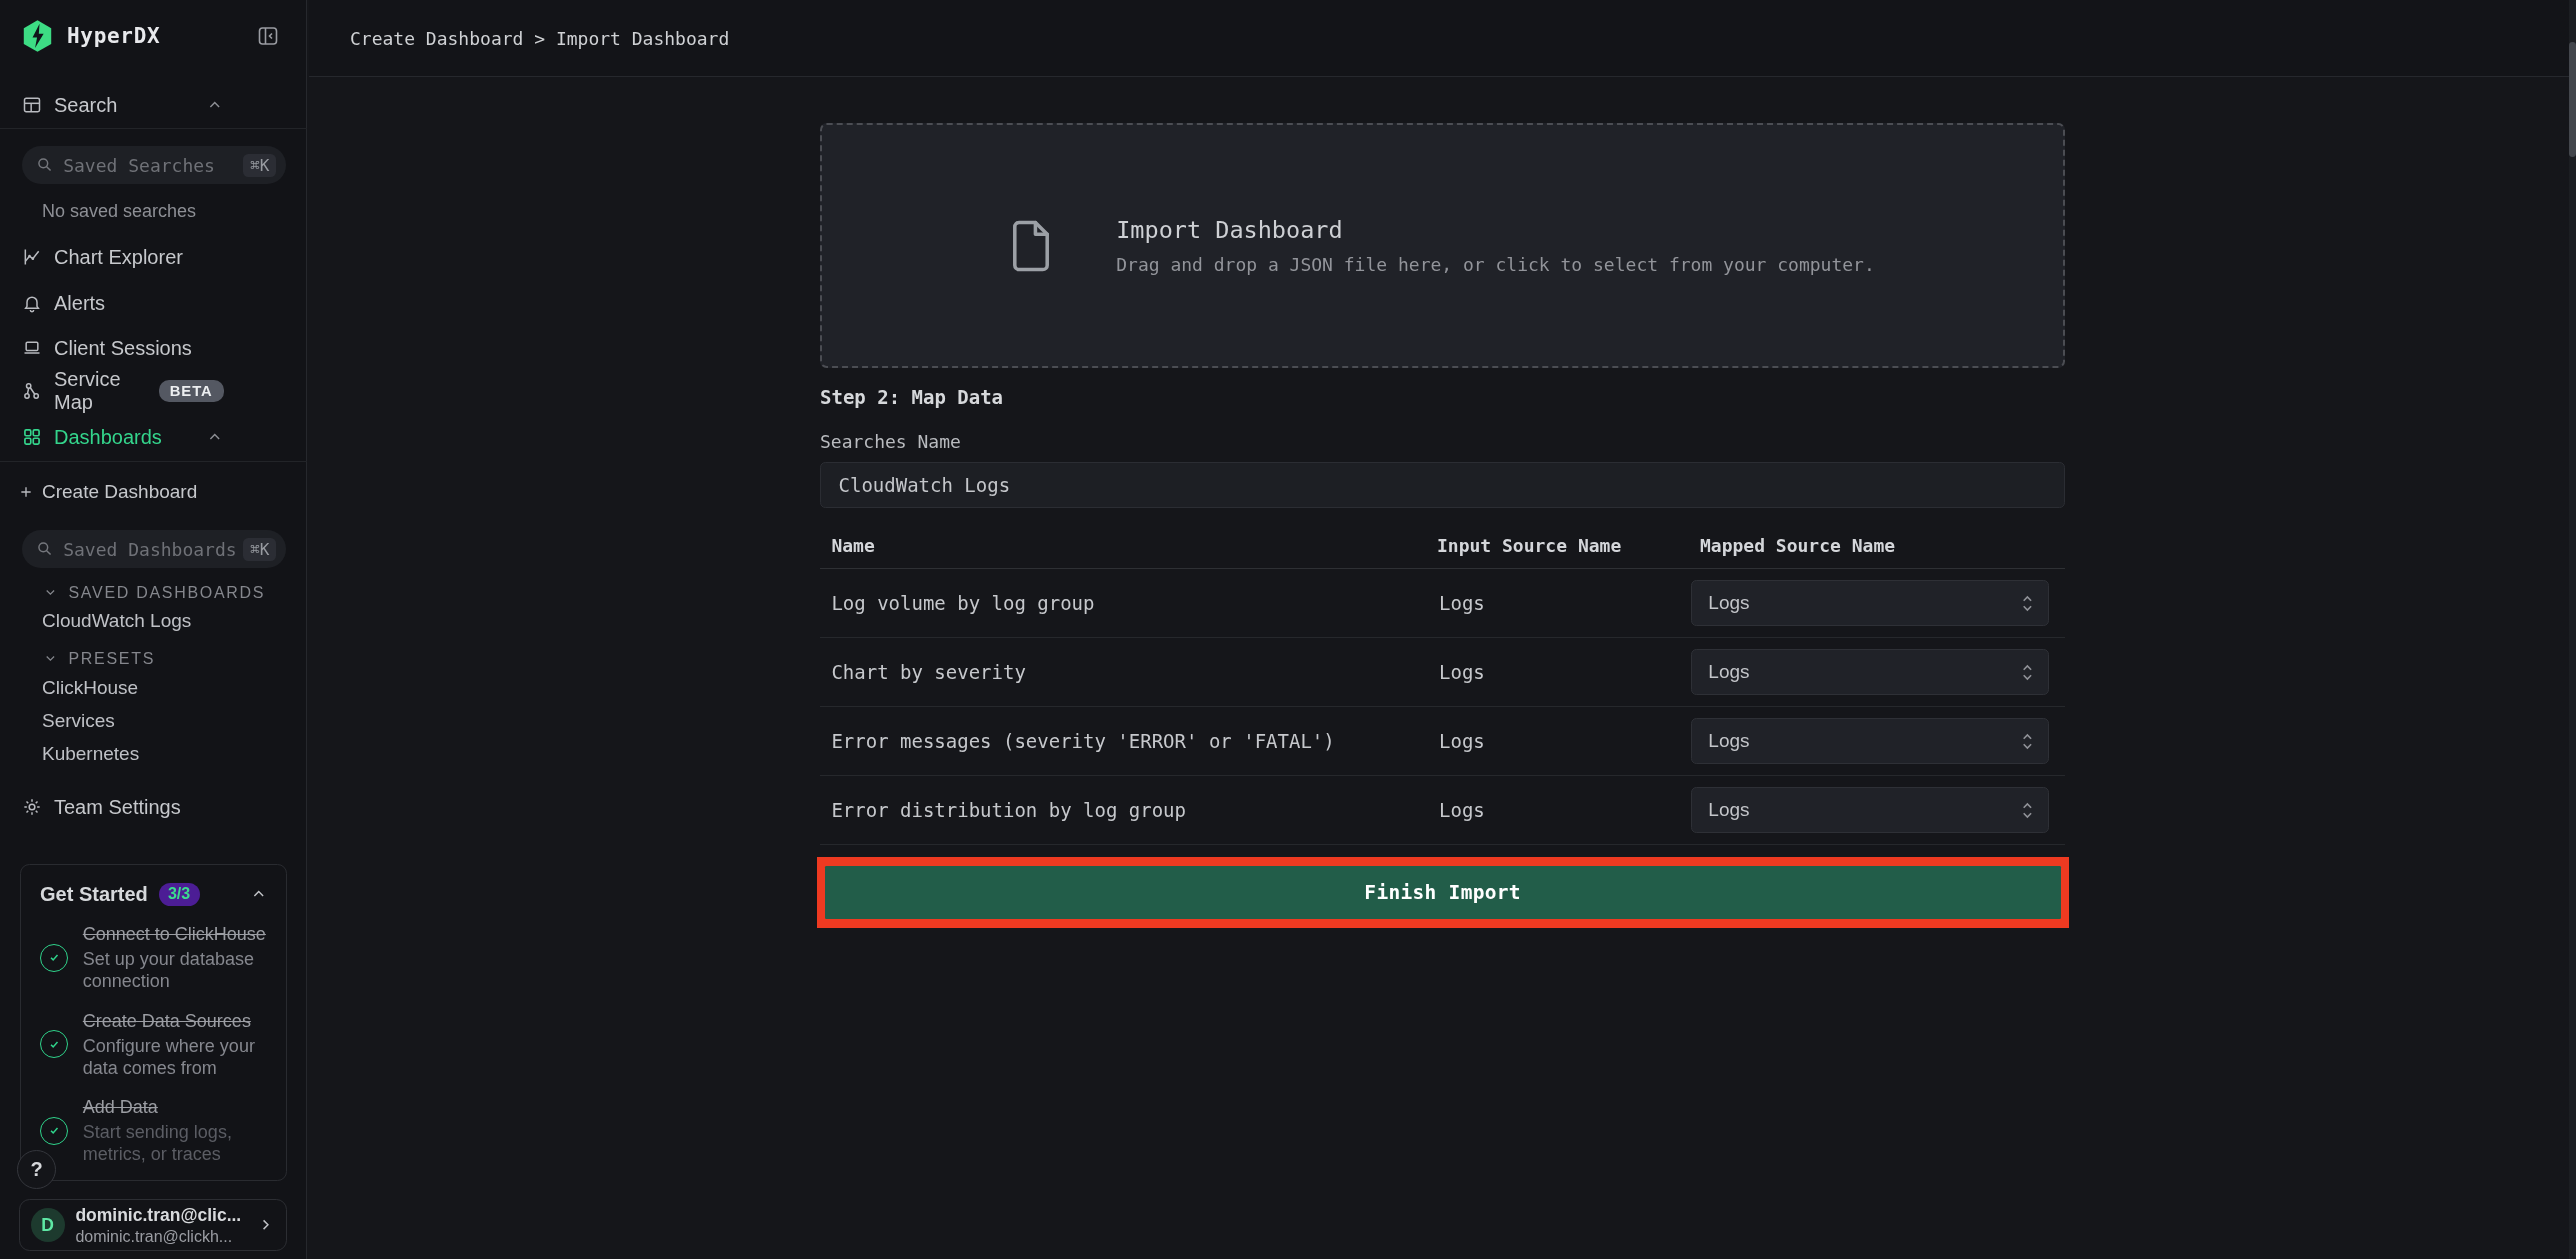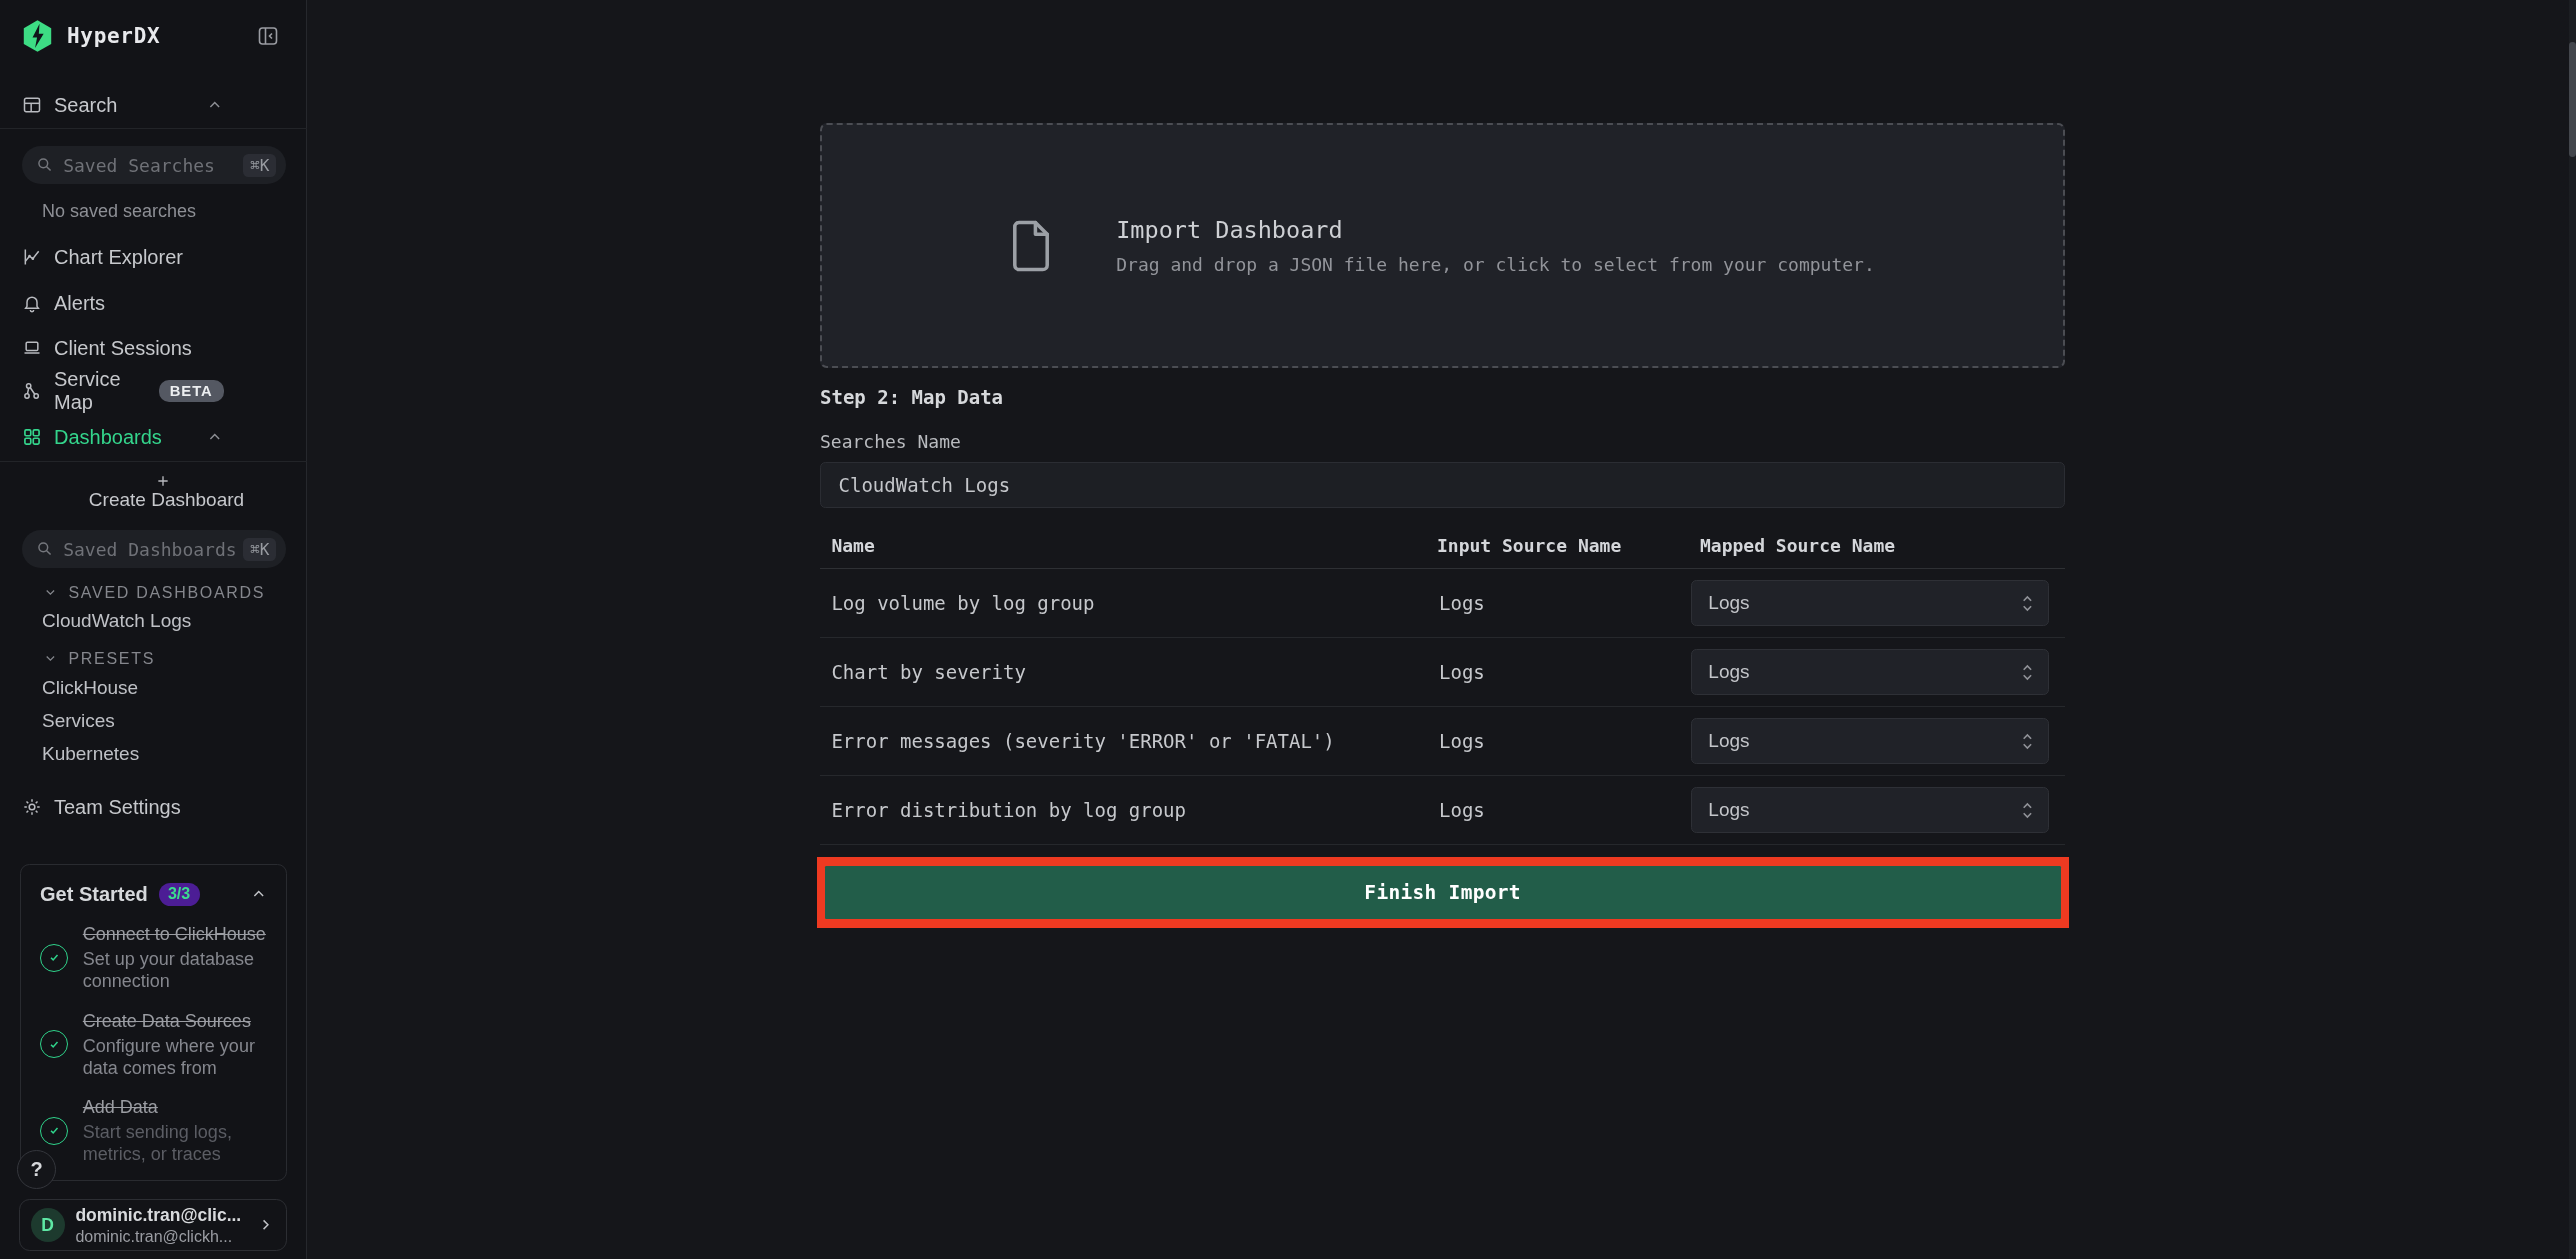--- a/index.html
+++ b/index.html
@@ -34,21 +34,21 @@
   .pill .ph { font-family:"DejaVu Sans Mono", monospace; font-size:18px; color:#6f7177; margin-left:9.4px; }
   .pill .kbd { margin-left:auto; background:#2b2d34; border-radius:5.4px; height:23px;
                padding:0 6.7px; display:flex; align-items:center; font-size:16px; color:#989ba1; }
 
   .muted-line { position:absolute; left:42px; font-size:18px; color:#8d8f95; }
 
   .beta-badge { margin-left:14.8px; background:#545862; color:#eceef0; font-weight:bold;
                 font-size:14.8px; letter-spacing:1px; border-radius:10px; padding:3.4px 10.7px; }
 
   .create-row { position:absolute; left:0; width:307px; height:38px; display:flex;
-                align-items:center; padding-left:18px; cursor:pointer;flex-direction:column; }
+                align-items:center; padding-left:18px; cursor:pointer; }
   .create-row .plus { width:16px; height:16px; color:#b9bbc0; }
   .create-row .lbl { font-size:19px; color:#c6c8cc; margin-left:8px; }
 
   .group-header { position:absolute; left:43px; height:23px; display:flex; align-items:center; cursor:pointer; }
   .group-header .chev { width:14.8px; height:14.8px; color:#85878d; }
   .group-header .gh-label { font-size:16px; letter-spacing:1.7px; color:#85878d; margin-left:10.7px; }
   .group-item { position:absolute; left:42px; height:24px; display:flex; align-items:center;
                 font-size:19px; color:#bfc1c6; cursor:pointer; }
 
   
@@ -361,20 +361,23 @@
         <div class="user-email">dominic.tran@clickh...</div>
       </span>
       <span class="chev">
         <svg viewBox="0 0 24 24" fill="none" stroke="currentColor" stroke-width="2" width="17.5" height="17.5">
             <path d="M9 6l6 6-6 6"></path>
           </svg>
       </span>
     </div>
   </nav>
 
+  <header class="topbar">
+    <span class="breadcrumb">Create Dashboard &gt; Import Dashboard</span>
+  </header>
 
   <main class="content">
 
     <div class="dropzone">
       <svg class="dz-icon" viewBox="0 0 28 38" fill="none" stroke="currentColor" stroke-width="2.4" stroke-linejoin="round" stroke-linecap="round">
         <path d="M3 6a3 3 0 0 1 3-3h11l8 8v21a3 3 0 0 1-3 3H6a3 3 0 0 1-3-3z"></path>
         <path d="M17 3v8h8"></path>
       </svg>
       <span class="dz-text">
         <div class="dz-title">Import Dashboard</div>

